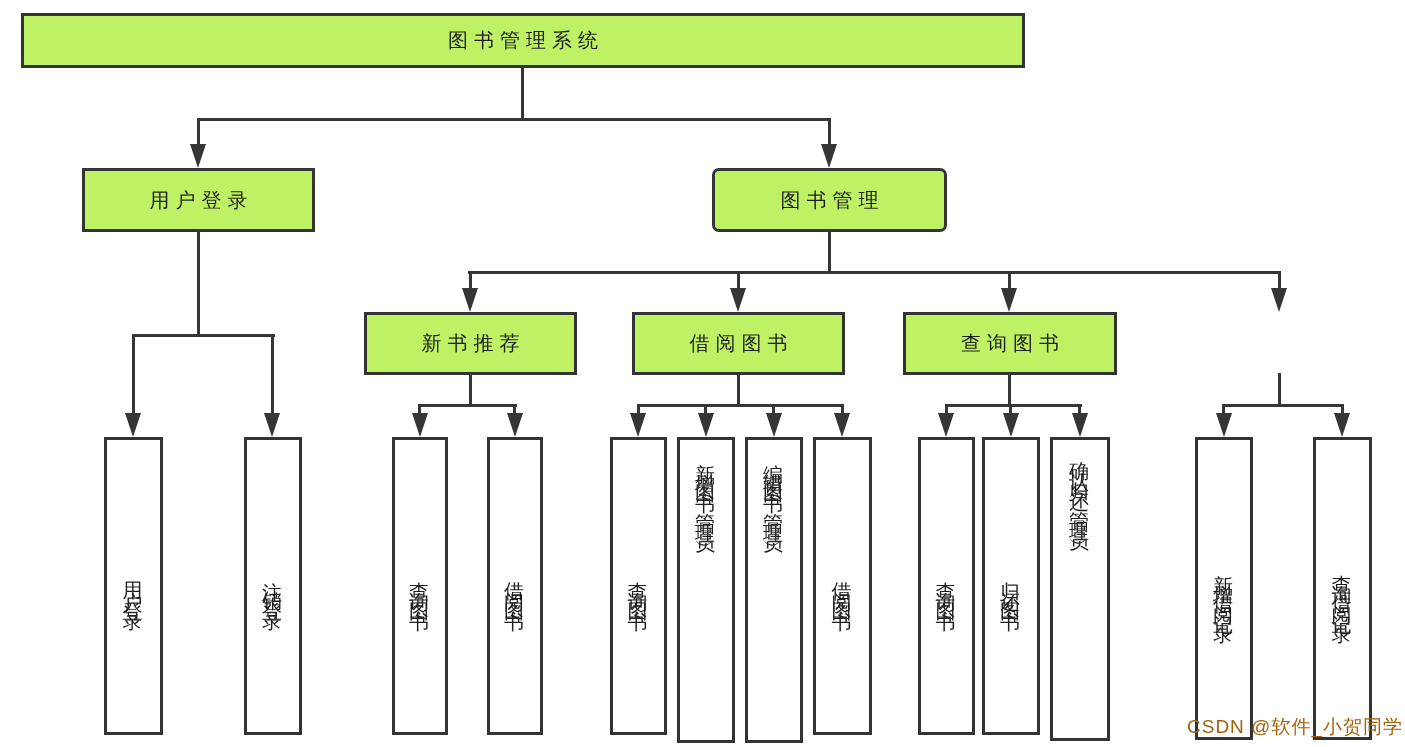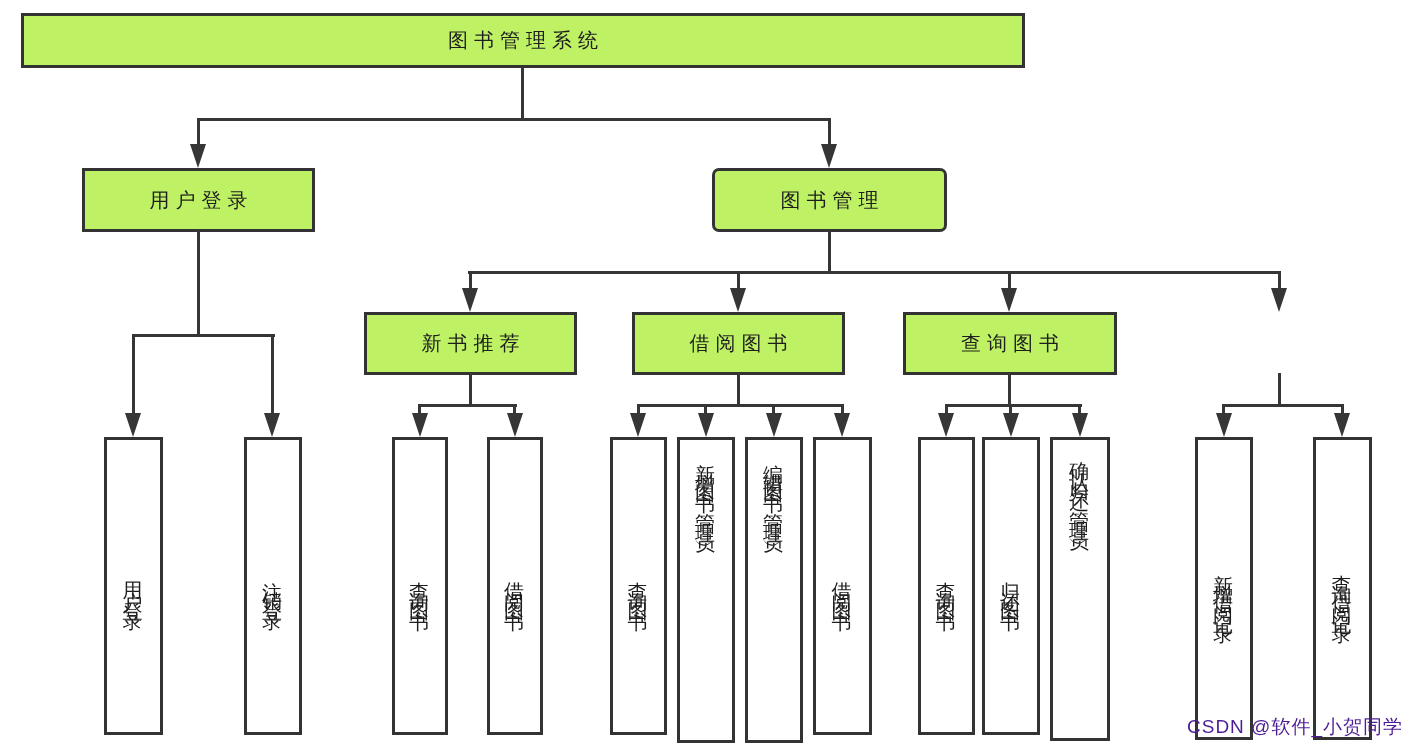--- a/index.html
+++ b/index.html
@@ -62,21 +62,21 @@
     border-left: 8px solid transparent;
     border-right: 8px solid transparent;
     border-top: 24px solid #363636;
   }
   .watermark {
     position: absolute;
     left: 1187px;
     top: 714px;
     font-size: 19px;
     letter-spacing: 1px;
-    color: #4c1d95;
+    color: #a16207;
     white-space: nowrap;
     z-index: 5;
   }
 </style>
 </head>
 <body>
 
 <div class="canvas">
 
   <div class="box" style="left:21px; top:13px; width:1004px; height:55px;">图书管理系统</div>

